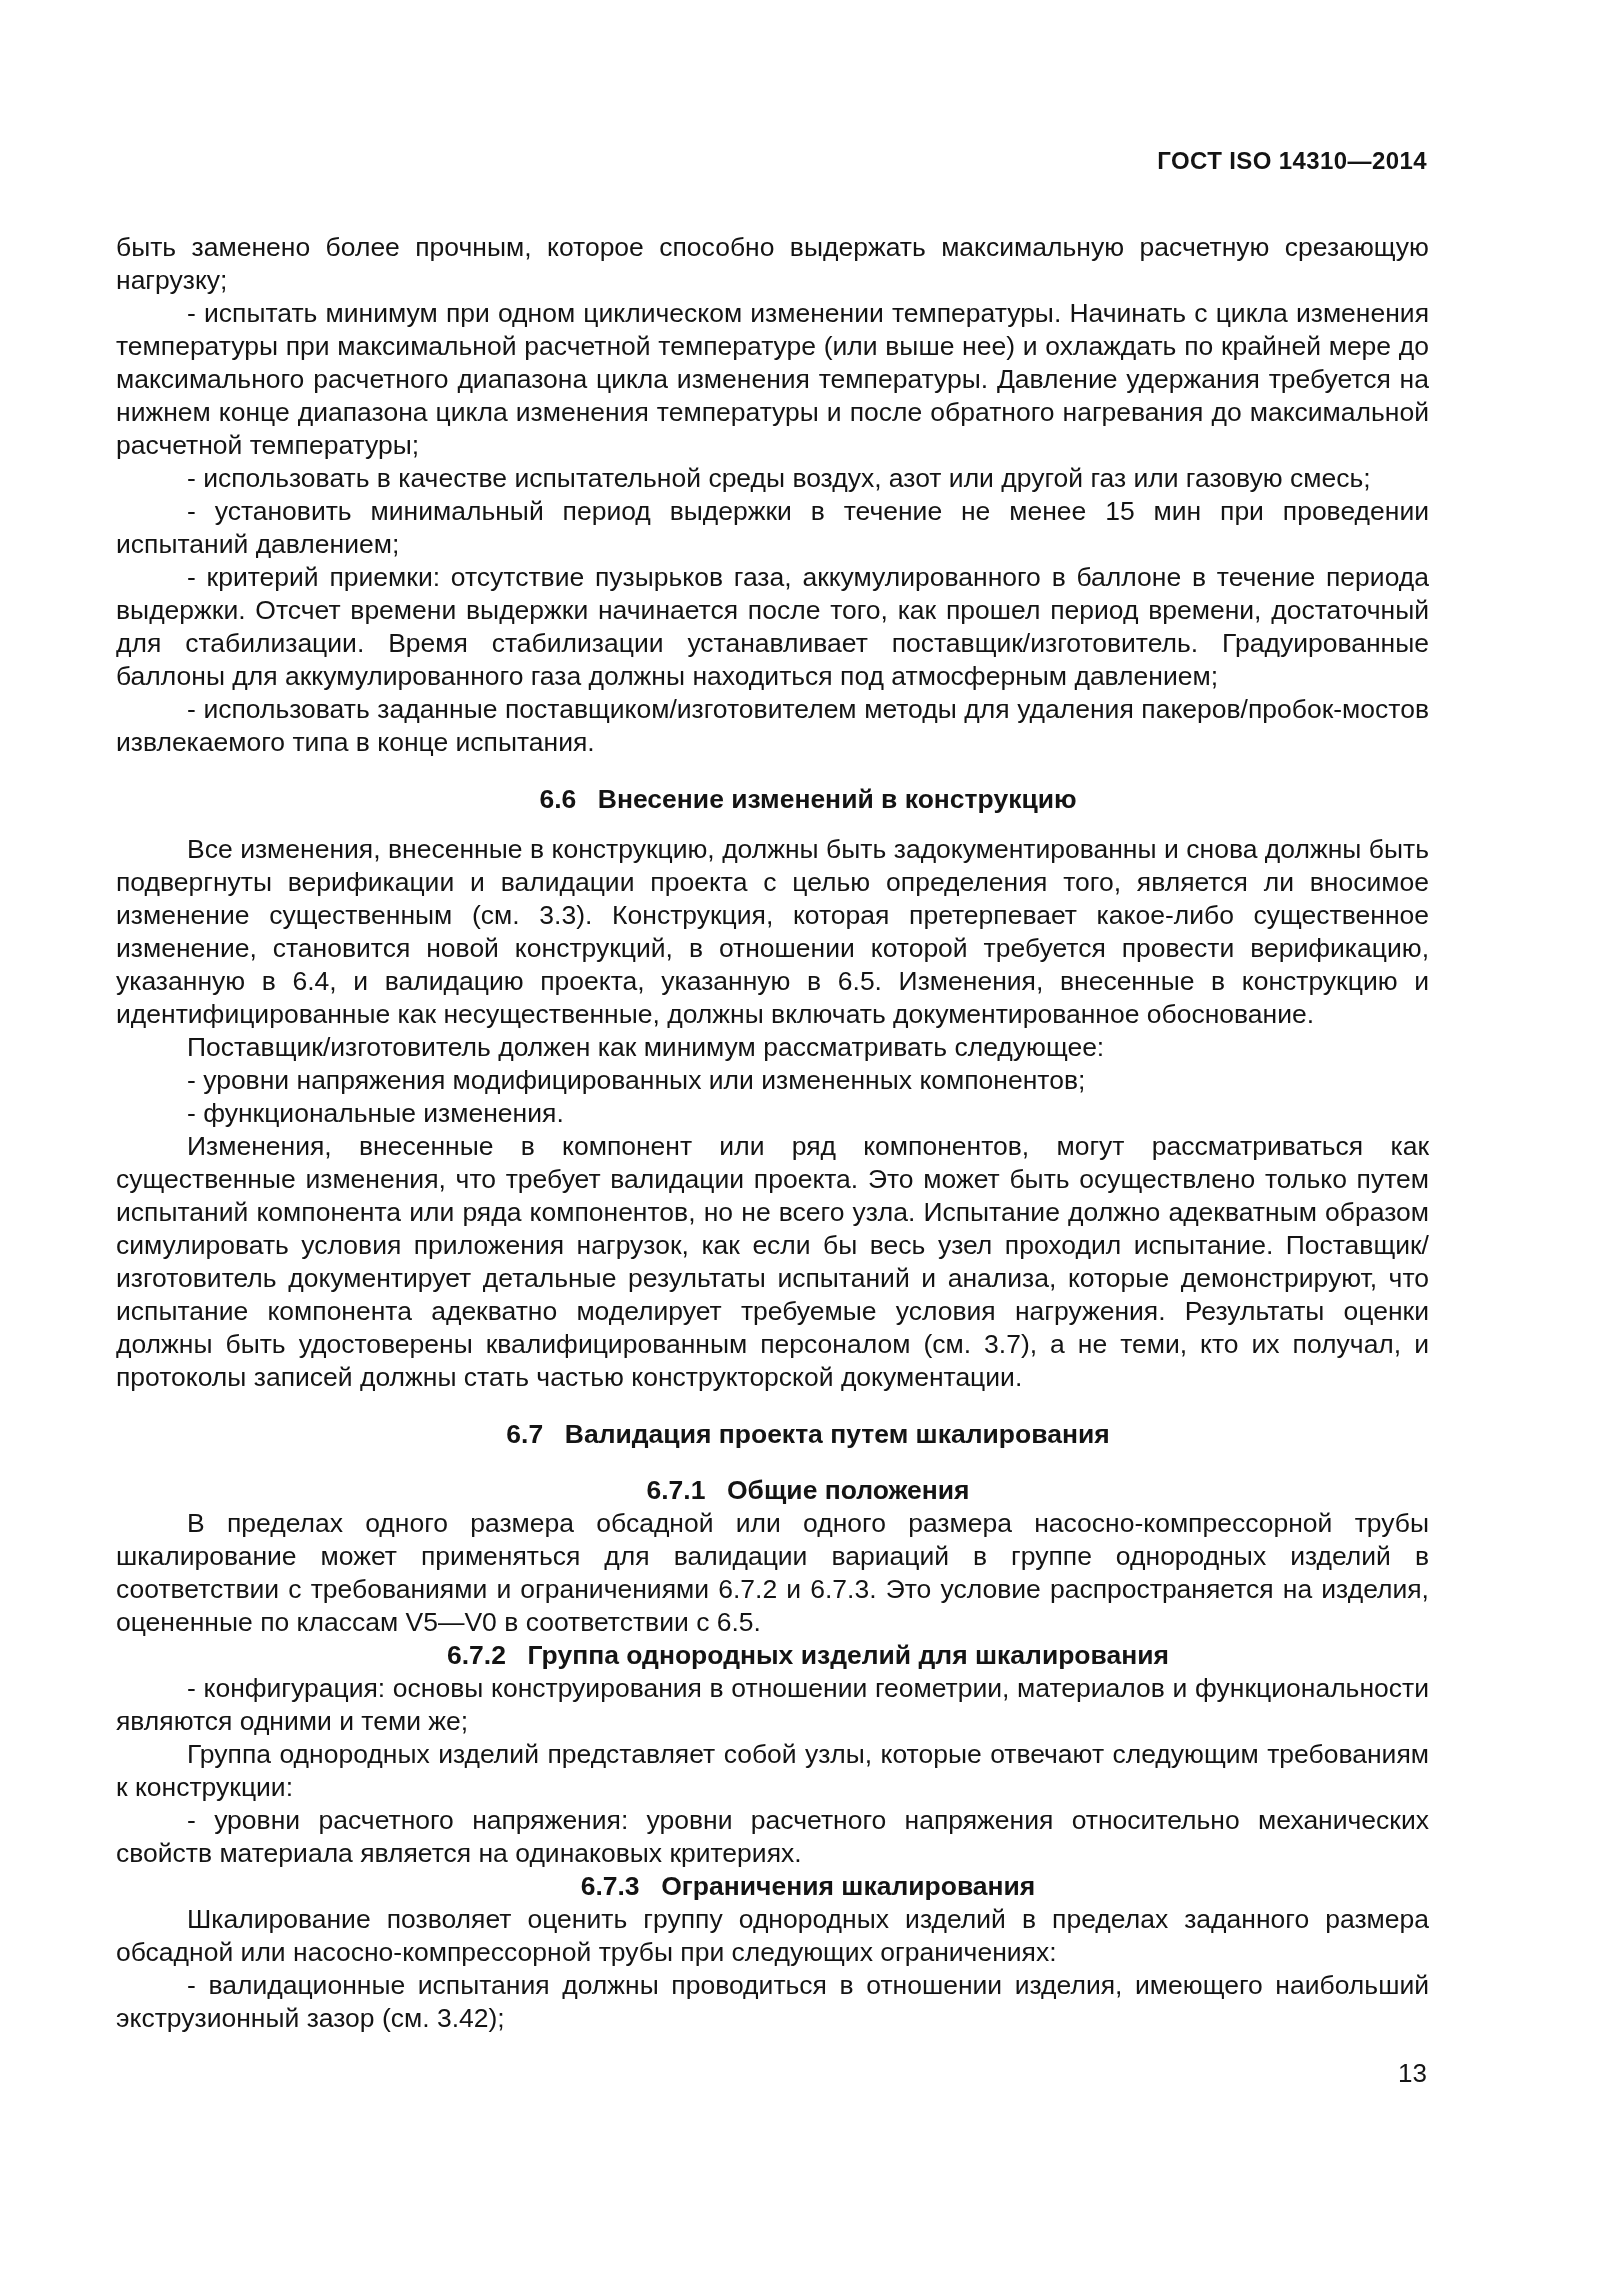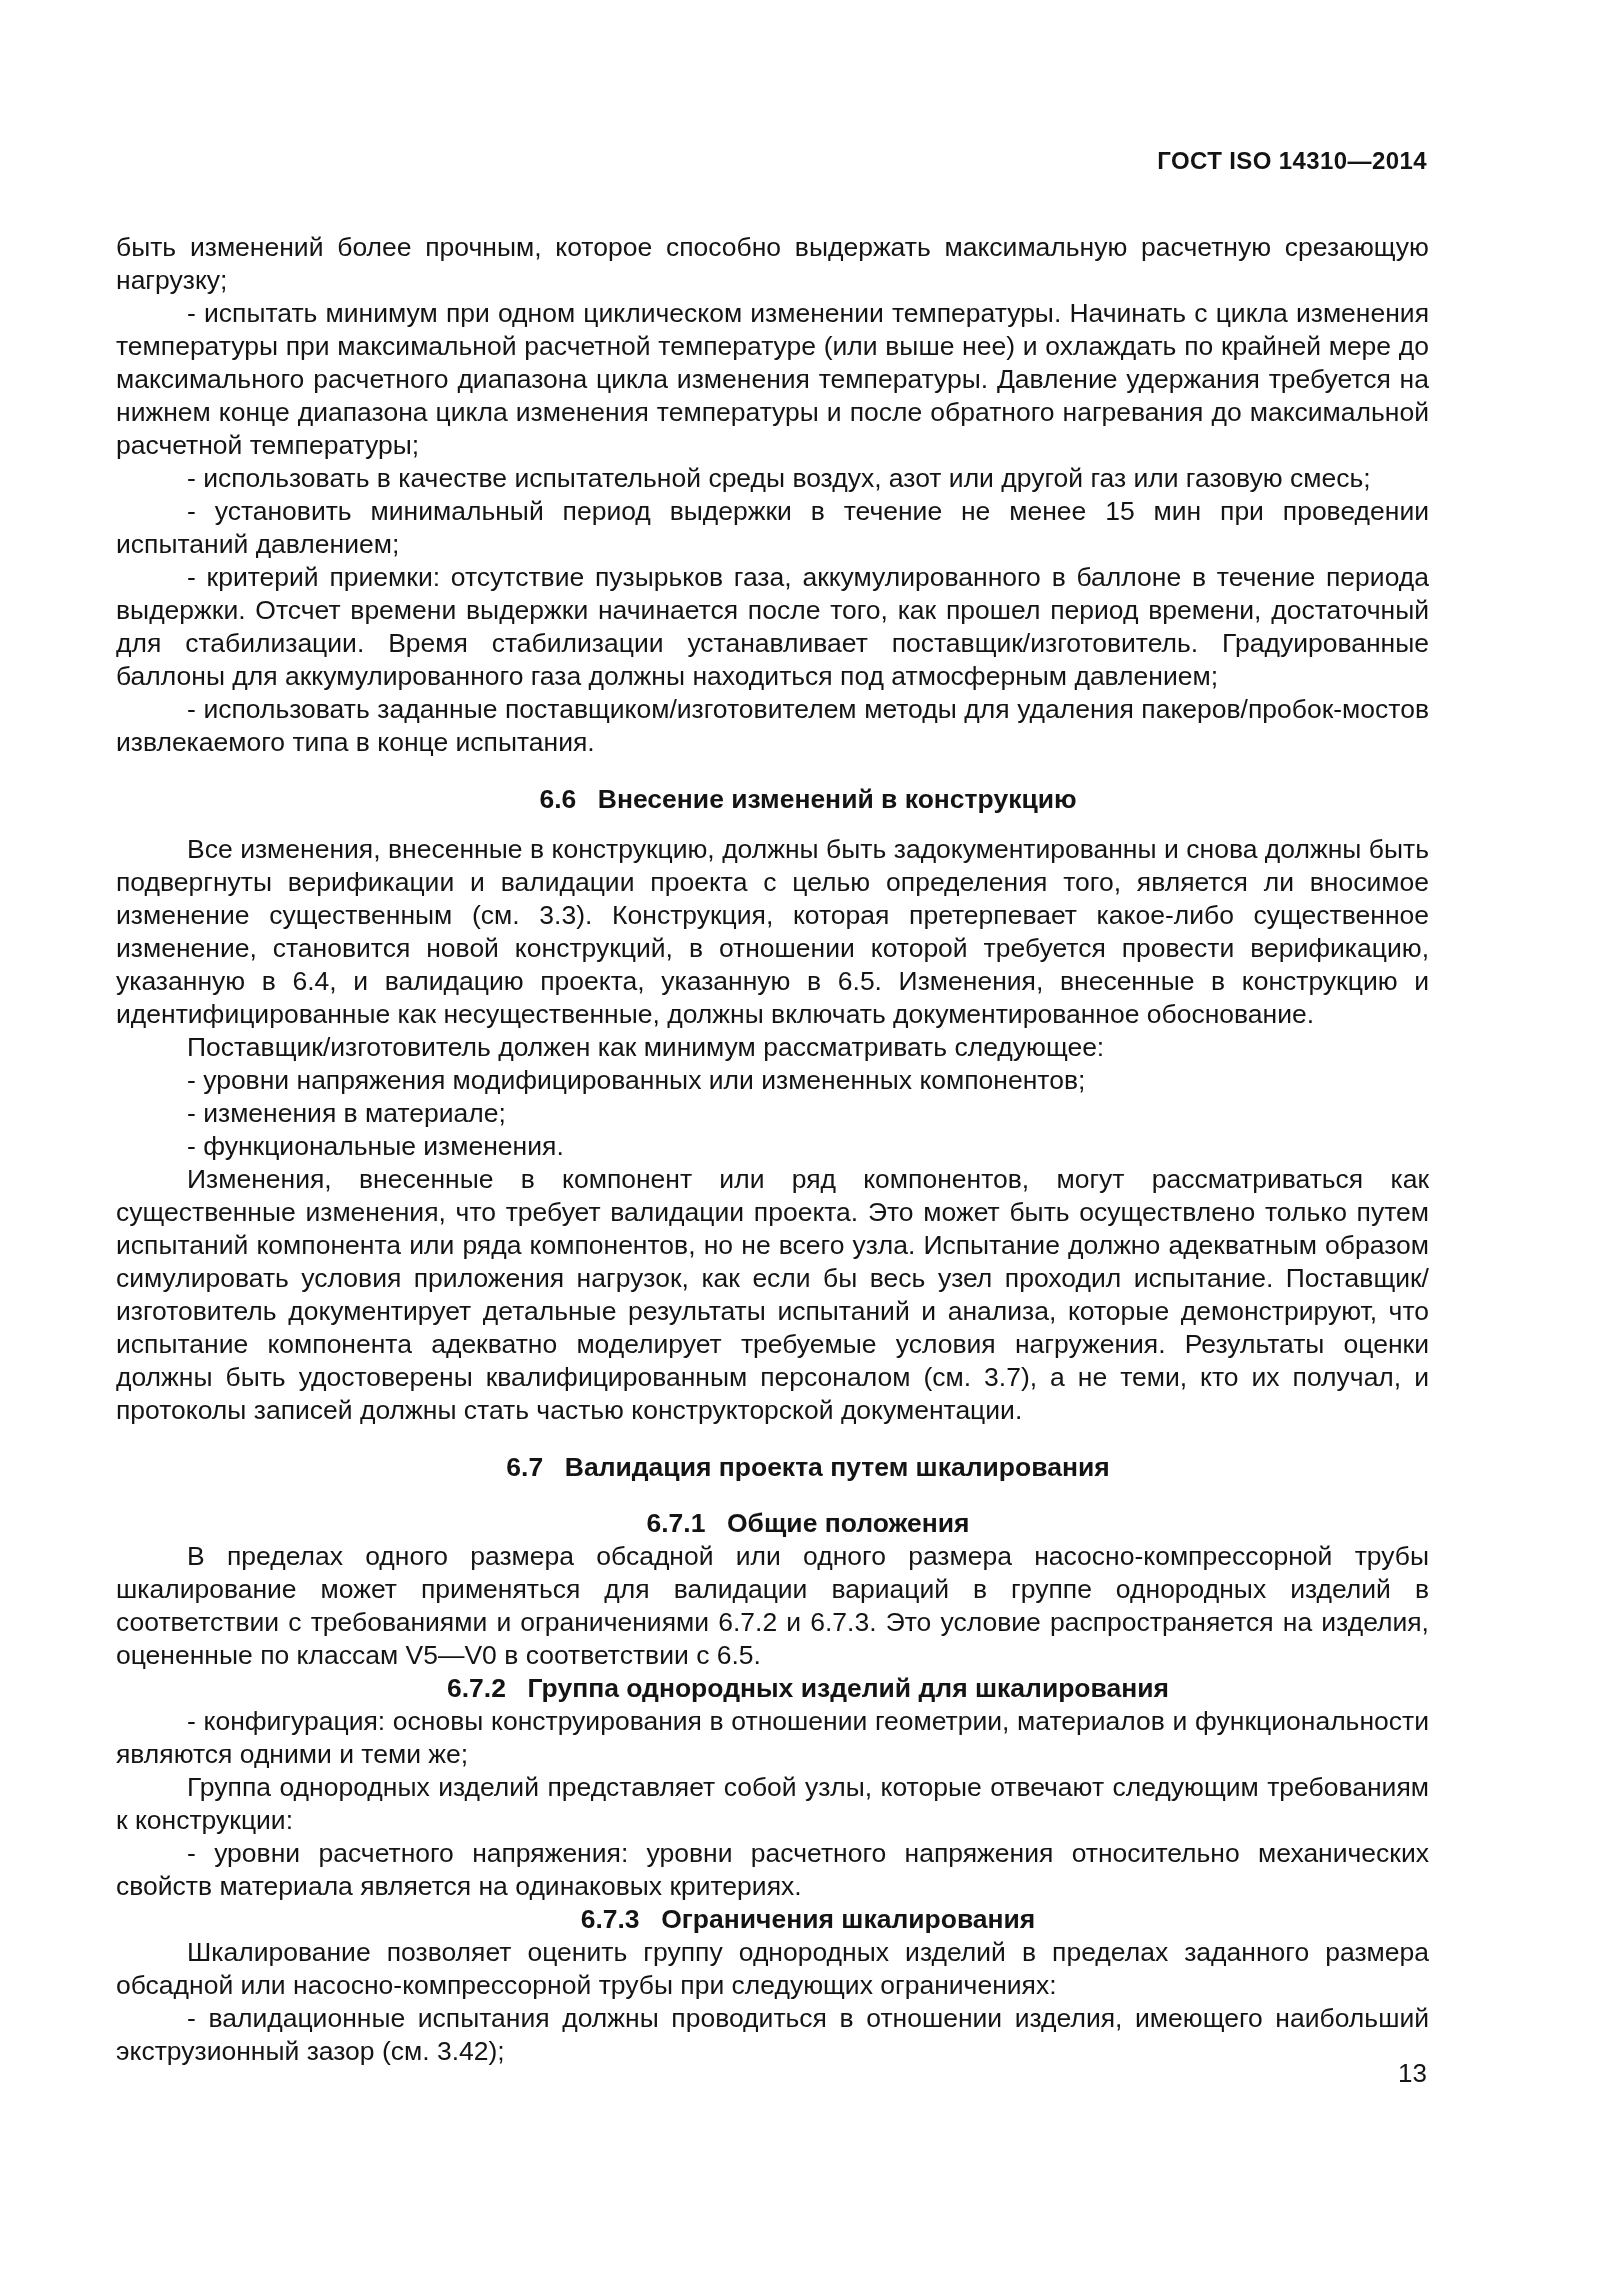--- a/index.html
+++ b/index.html
@@ -50,31 +50,30 @@
     font-size: 26px;
   }
 </style>
 </head>
 <body>
 
 <div class="page">
   <div class="running-header">ГОСТ ISO 14310—2014</div>
 
   <div class="content">
-      <p class="cont">быть изменений более прочным, которое способно выдержать максимальную расчетную срезающую нагрузку;</p>
+      <p class="cont">быть заменено более прочным, которое способно выдержать максимальную расчетную срезающую нагрузку;</p>
       <p>- испытать минимум при одном циклическом изменении температуры. Начинать с цикла изменения температуры при максимальной расчетной температуре (или выше нее) и охлаждать по крайней мере до максимального расчетного диапазона цикла изменения температуры. Давление удержания требуется на нижнем конце диапазона цикла изменения температуры и после обратного нагревания до максимальной расчетной температуры;</p>
       <p>- использовать в качестве испытательной среды воздух, азот или другой газ или газовую смесь;</p>
       <p>- установить минимальный период выдержки в течение не менее 15 мин при проведении испытаний давлением;</p>
       <p>- критерий приемки: отсутствие пузырьков газа, аккумулированного в баллоне в течение периода выдержки. Отсчет времени выдержки начинается после того, как прошел период времени, достаточный для стабилизации. Время стабилизации устанавливает поставщик/изготовитель. Градуированные баллоны для аккумулированного газа должны находиться под атмосферным давлением;</p>
       <p>- использовать заданные поставщиком/изготовителем методы для удаления пакеров/пробок-мостов извлекаемого типа в конце испытания.</p>
       <p class="h sp-above sp-below"><span class="h-num">6.6</span><span>Внесение изменений в конструкцию</span></p>
       <p>Все изменения, внесенные в конструкцию, должны быть задокументированны и снова должны быть подвергнуты верификации и валидации проекта с целью определения того, является ли вносимое изменение существенным (см. 3.3). Конструкция, которая претерпевает какое-либо существенное изменение, становится новой конструкций, в отношении которой требуется провести верификацию, указанную в 6.4, и валидацию проекта, указанную в 6.5. Изменения, внесенные в конструкцию и идентифицированные как несущественные, должны включать документированное обоснование.</p>
       <p>Поставщик/изготовитель должен как минимум рассматривать следующее:</p>
       <p>- уровни напряжения модифицированных или измененных компонентов;</p>
-      <p>- изменения в материале;</p>
       <p>- функциональные изменения.</p>
       <p>Изменения, внесенные в компонент или ряд компонентов, могут рассматриваться как существенные изменения, что требует валидации проекта. Это может быть осуществлено только путем испытаний компонента или ряда компонентов, но не всего узла. Испытание должно адекватным образом симулировать условия приложения нагрузок, как если бы весь узел проходил испытание. Поставщик/изготовитель документирует детальные результаты испытаний и анализа, которые демонстрируют, что испытание компонента адекватно моделирует требуемые условия нагружения. Результаты оценки должны быть удостоверены квалифицированным персоналом (см. 3.7), а не теми, кто их получал, и протоколы записей должны стать частью конструкторской документации.</p>
       <p class="h sp-above sp-below"><span class="h-num">6.7</span><span>Валидация проекта путем шкалирования</span></p>
       <p class="h sp-above"><span class="h-num">6.7.1</span><span>Общие положения</span></p>
       <p>В пределах одного размера обсадной или одного размера насосно-компрессорной трубы шкалирование может применяться для валидации вариаций в группе однородных изделий в соответствии с требованиями и ограничениями 6.7.2 и 6.7.3. Это условие распространяется на изделия, оцененные по классам V5—V0 в соответствии с 6.5.</p>
       <p class="h"><span class="h-num">6.7.2</span><span>Группа однородных изделий для шкалирования</span></p>
       <p>- конфигурация: основы конструирования в отношении геометрии, материалов и функциональности являются одними и теми же;</p>
       <p>Группа однородных изделий представляет собой узлы, которые отвечают следующим требованиям к конструкции:</p>
       <p>- уровни расчетного напряжения: уровни расчетного напряжения относительно механических свойств материала является на одинаковых критериях.</p>
       <p class="h"><span class="h-num">6.7.3</span><span>Ограничения шкалирования</span></p>

